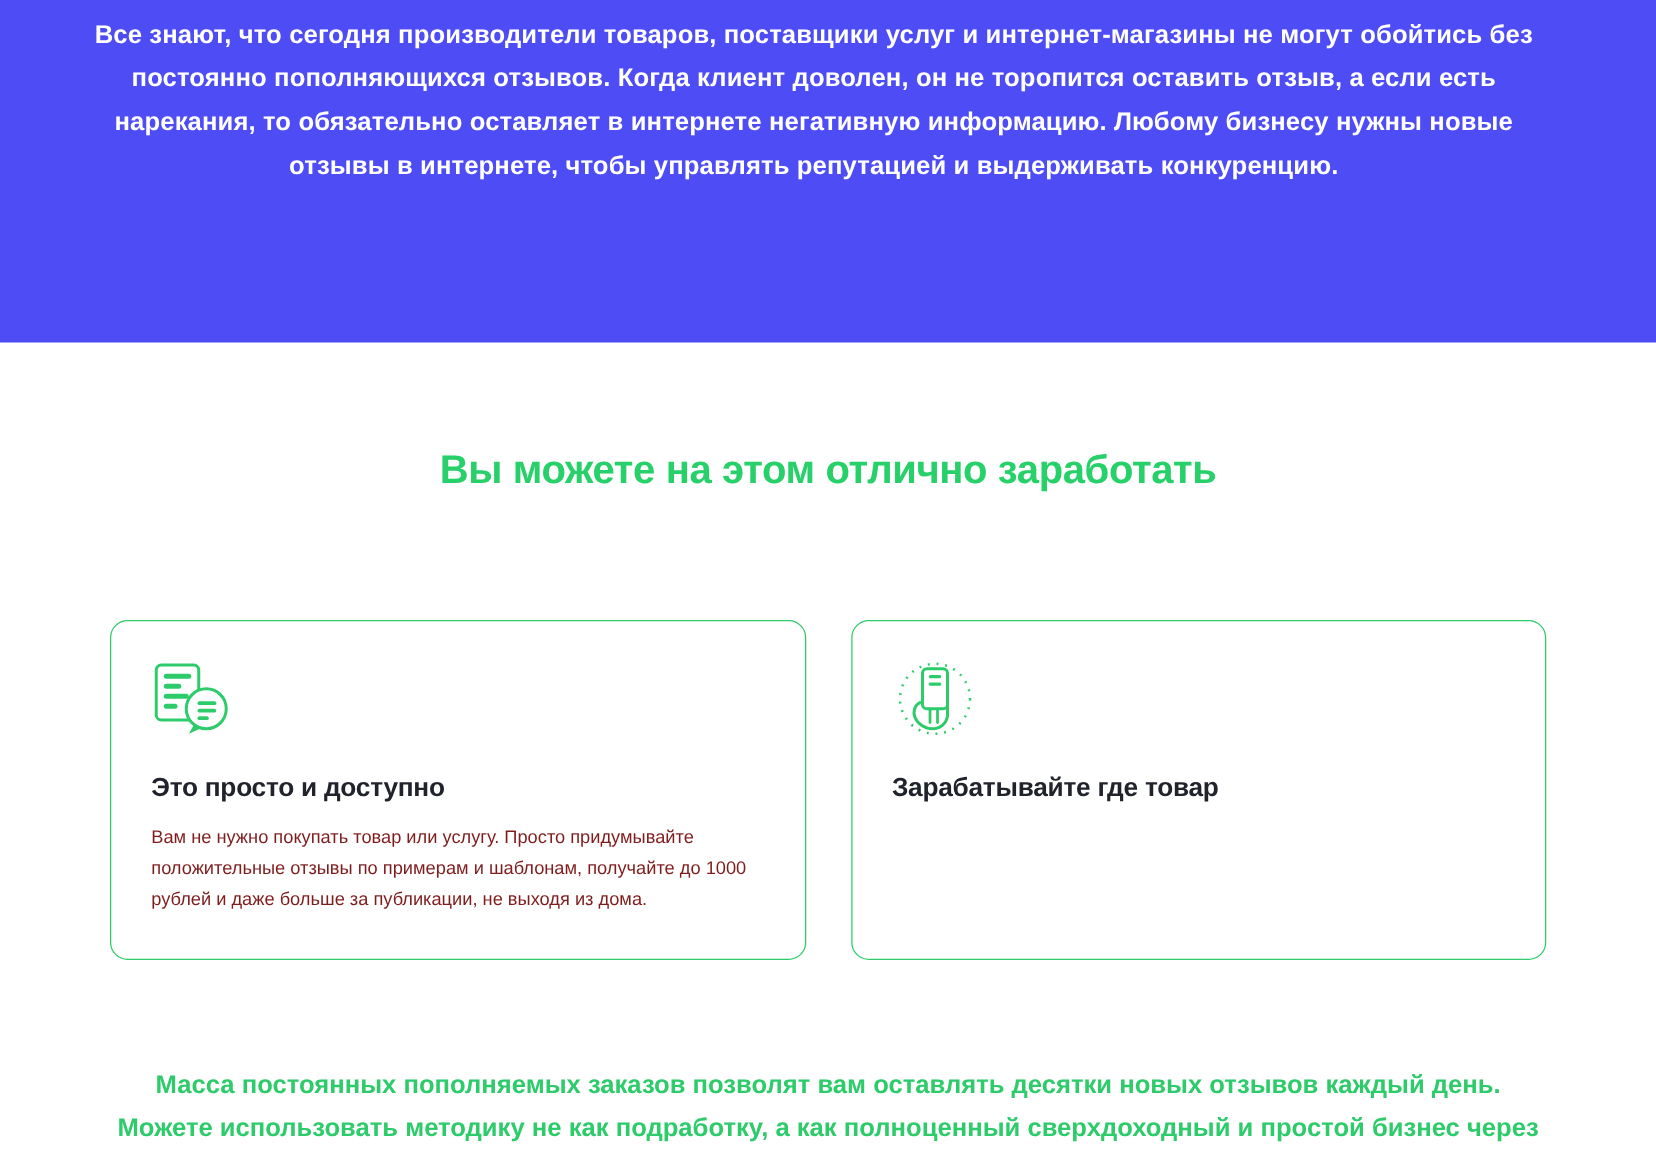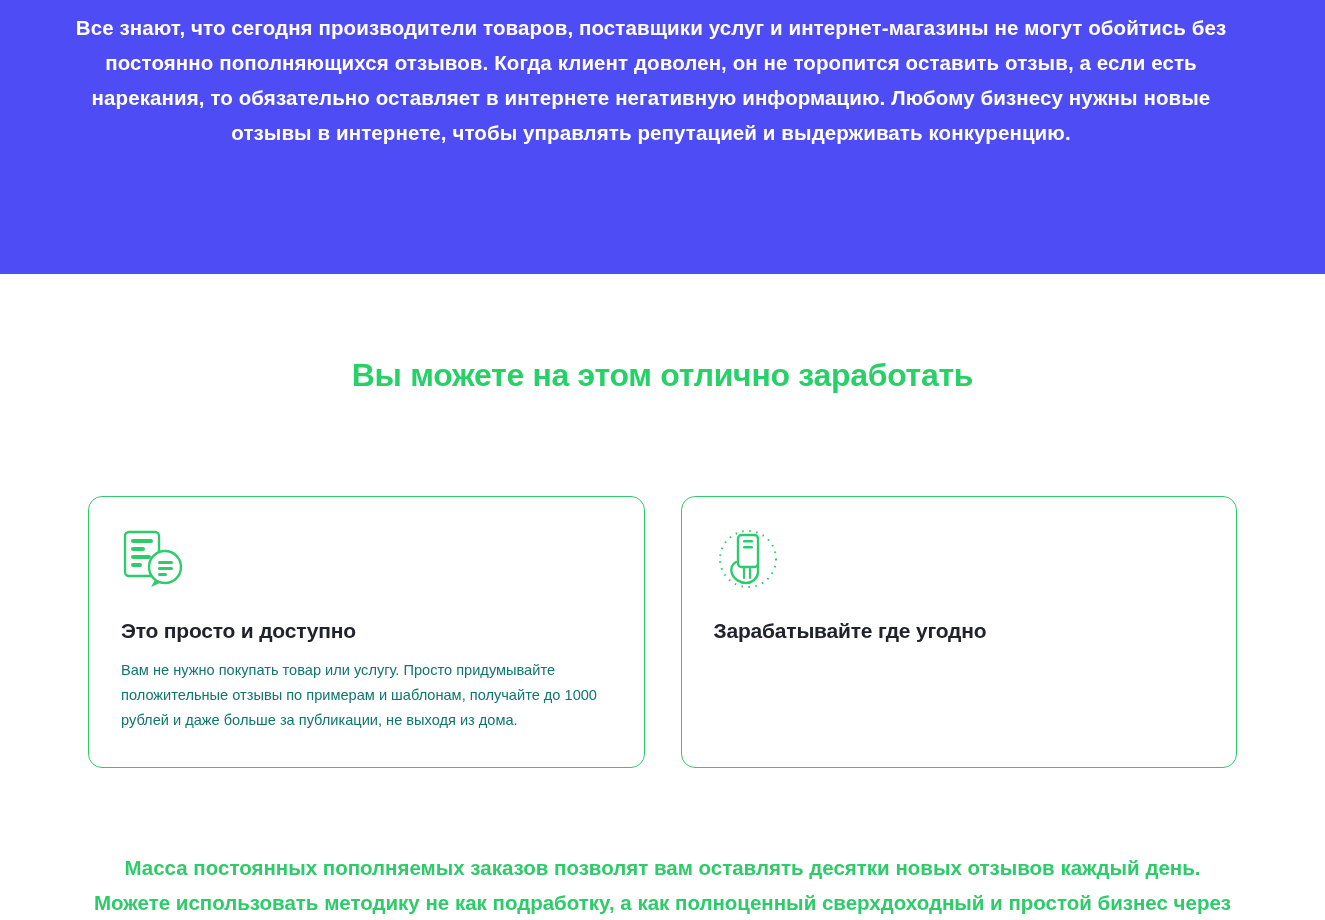--- a/index.html
+++ b/index.html
@@ -74,21 +74,21 @@
     font-size: 21px;
     font-weight: bold;
     color: #20232c;
     margin: 28px 0 0 0;
     letter-spacing: -0.2px;
   }
 
   .card-text {
     font-size: 14.6px;
     line-height: 25px;
-    color: #0f766e;
+    color: #7f1d1d;
     margin: 15px 0 0 0;
     max-width: 480px;
   }
 
   .footer-note {
     margin: 82px auto 0 auto;
     text-align: center;
     color: #2ecb6b;
     font-size: 20.5px;
     font-weight: bold;
@@ -133,20 +133,20 @@
         <svg width="68" height="62" viewBox="0 0 68 62" fill="none" xmlns="http://www.w3.org/2000/svg">
           <circle cx="34" cy="31" r="28" stroke="#2ECB6B" stroke-width="2" stroke-dasharray="1.5 5.5"></circle>
           <rect x="24" y="7" width="20" height="32" rx="3.5" stroke="#2ECB6B" stroke-width="2.4"></rect>
           <rect x="29" y="12" width="10" height="2.6" rx="1.3" fill="#2ECB6B"></rect>
           <rect x="29" y="18" width="10" height="2.6" rx="1.3" fill="#2ECB6B"></rect>
           <path d="M22 34 C18 36 16 41 18 46 C20 51 26 55 32 55 C38 55 43 51 44 45 L44 37" stroke="#2ECB6B" stroke-width="2.4" stroke-linecap="round" stroke-linejoin="round"></path>
           <path d="M30 40 L30 50" stroke="#2ECB6B" stroke-width="2.2" stroke-linecap="round"></path>
           <path d="M36 40 L36 50" stroke="#2ECB6B" stroke-width="2.2" stroke-linecap="round"></path>
         </svg>
       </div>
-      <h2 class="card-title">Зарабатывайте где угодно</h2>
+      <h2 class="card-title">Зарабатывайте где товар</h2>
     </div>
 
   </div>
 
   <p class="footer-note">Масса постоянных пополняемых заказов позволят вам оставлять десятки новых отзывов каждый день. Можете использовать методику не как подработку, а как полноценный сверхдоходный и простой бизнес через интернет.</p>
 
 </main>
 
 </body></html>

